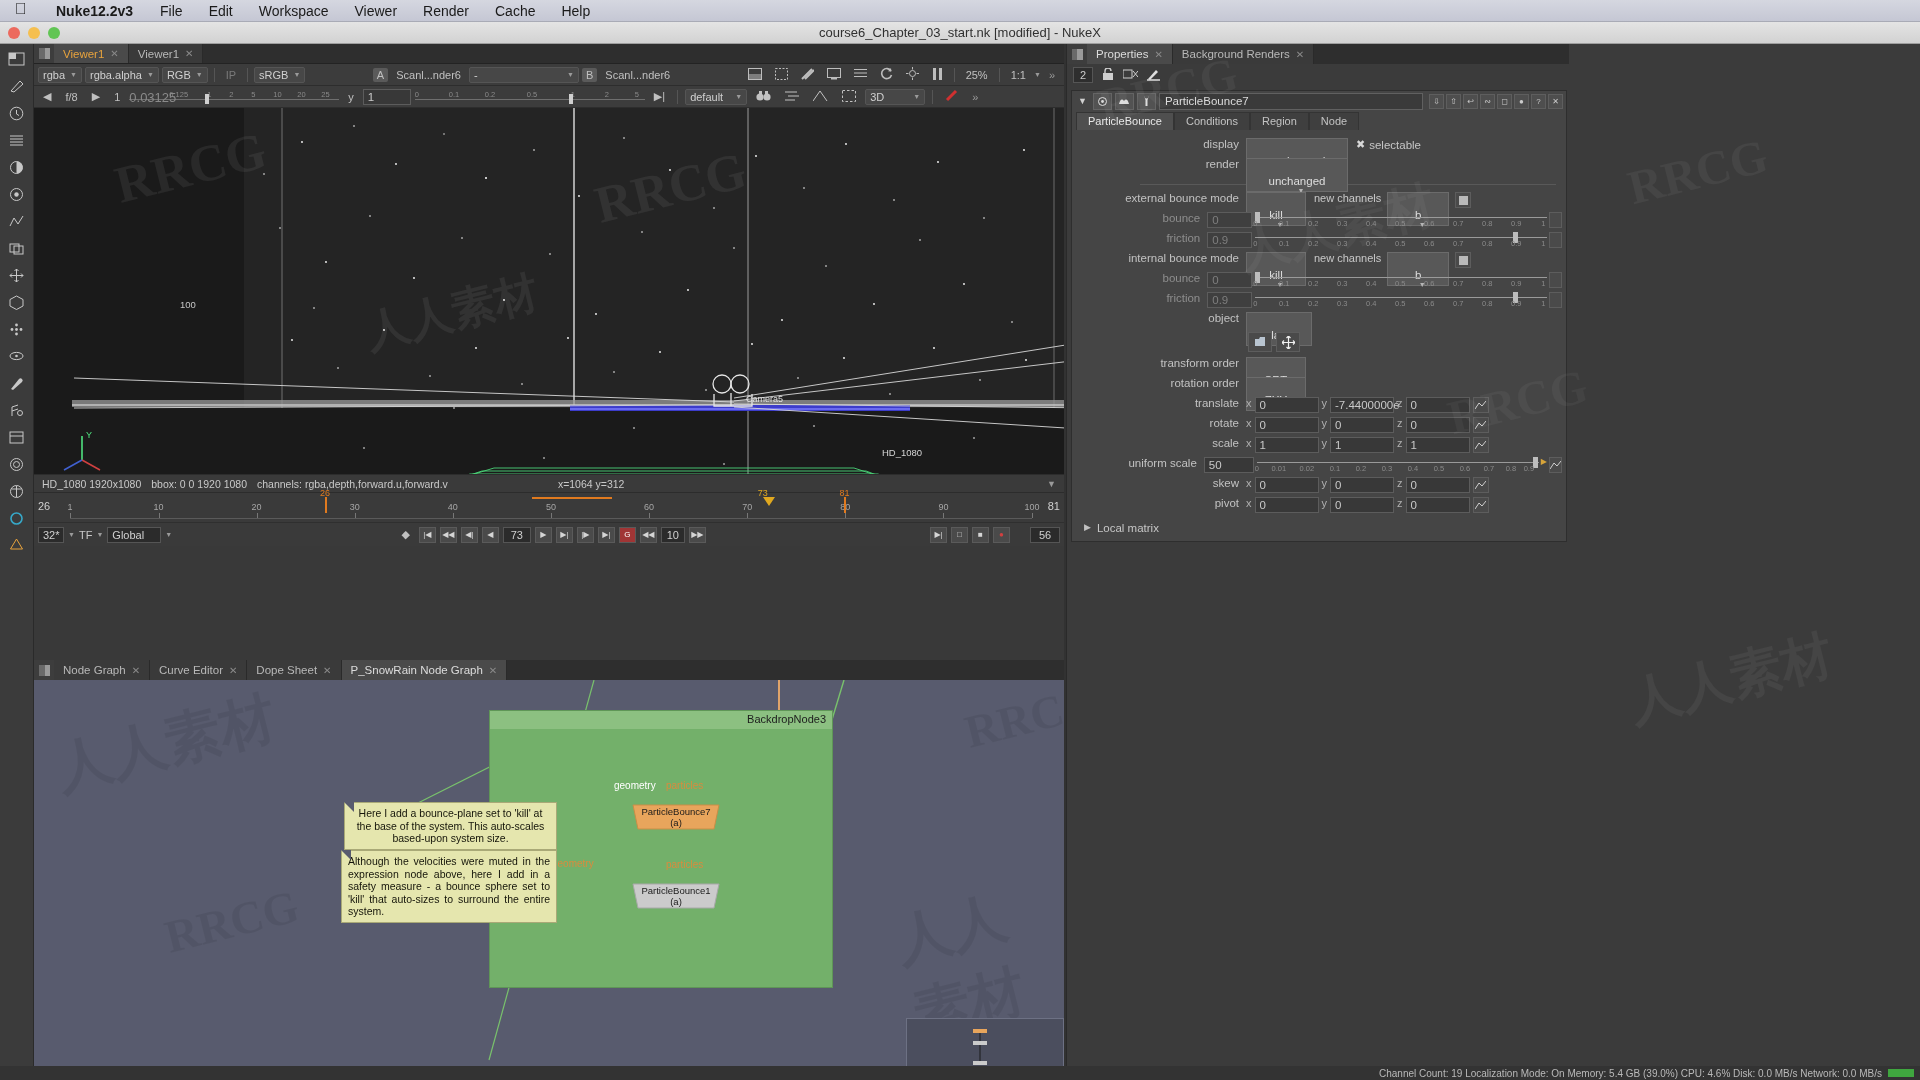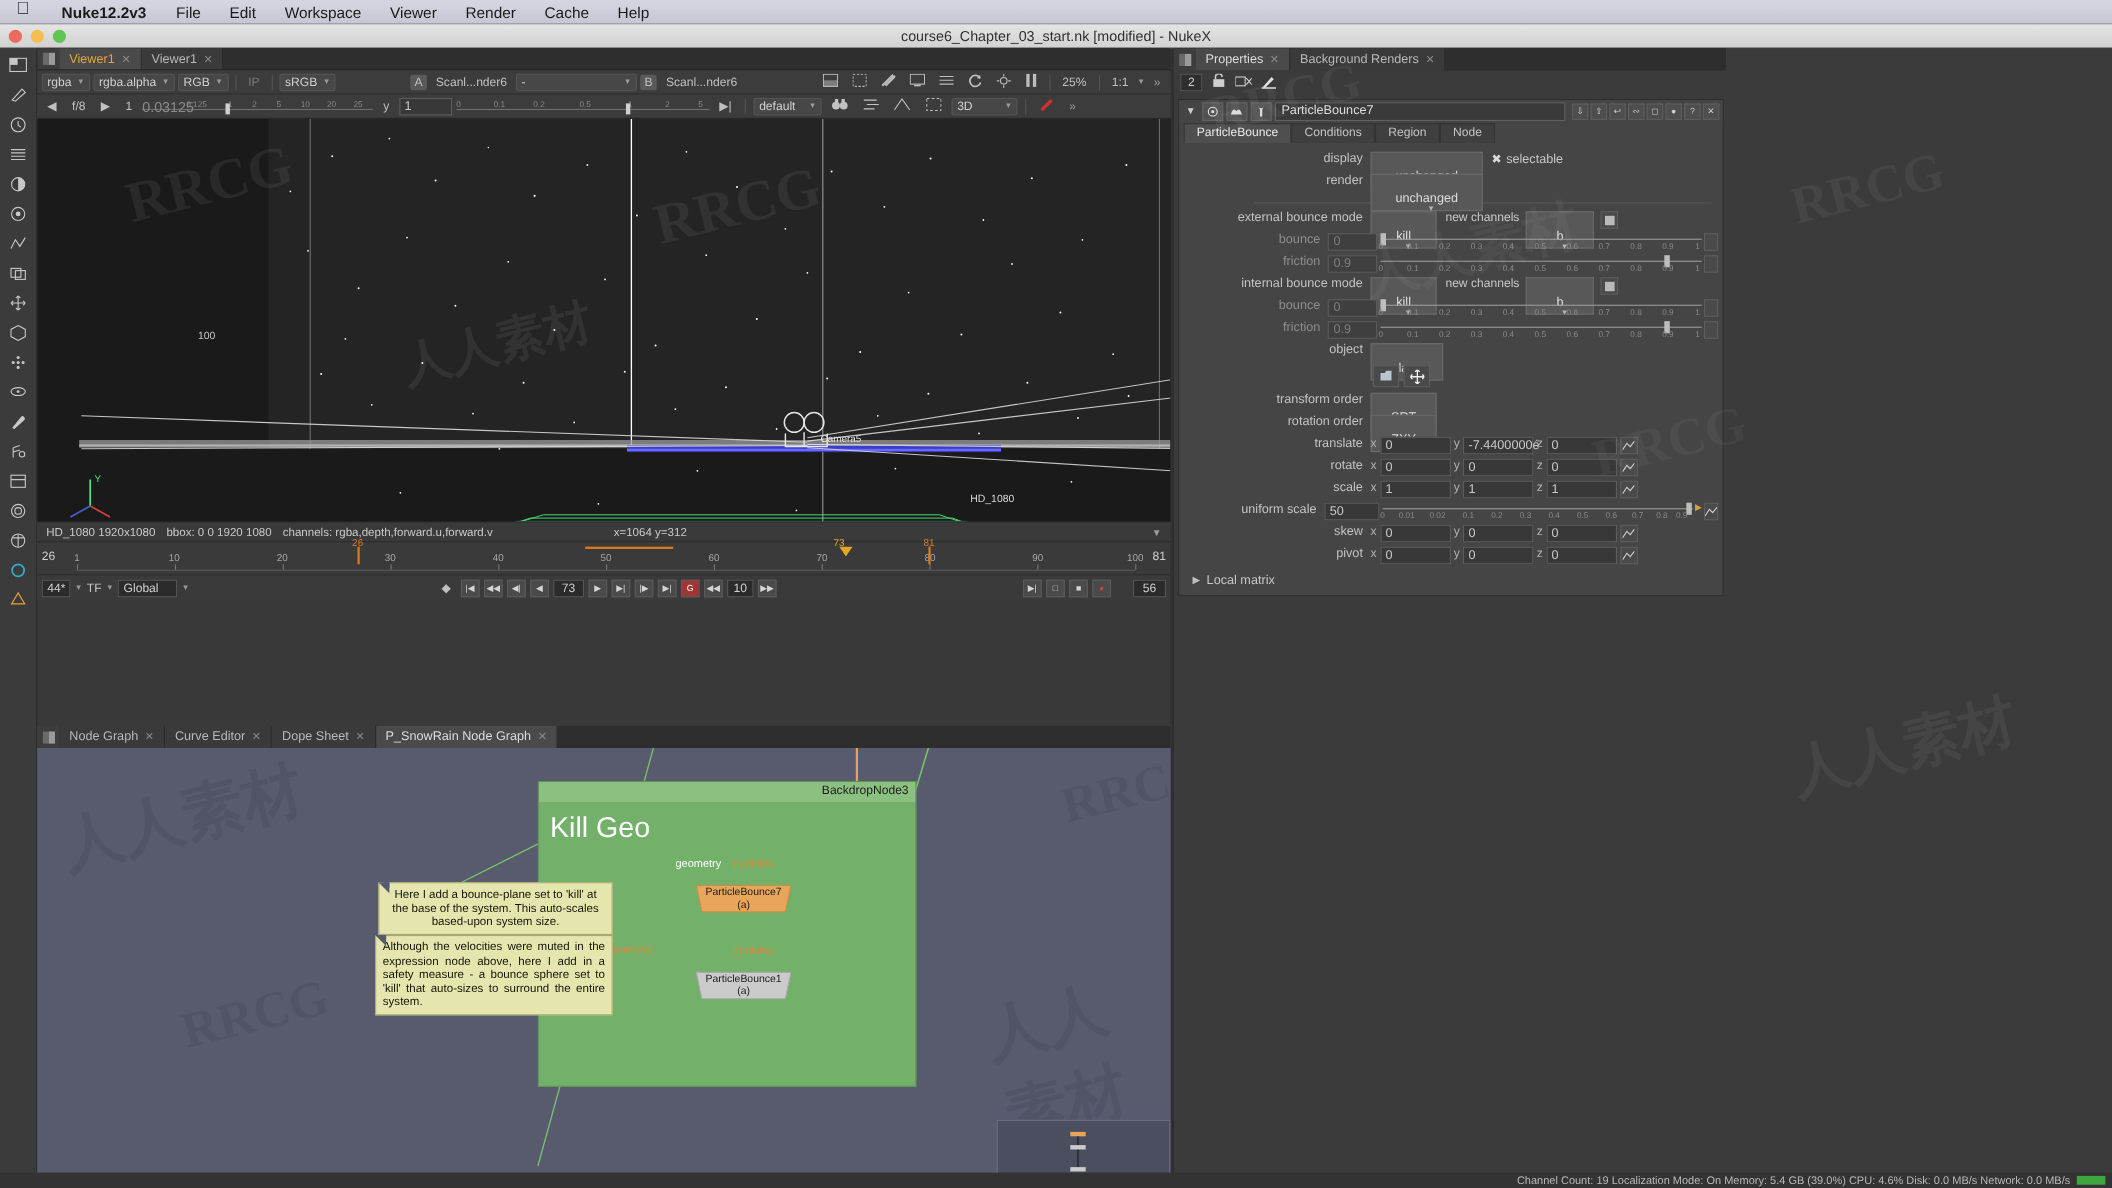--- a/index.html
+++ b/index.html
@@ -757,21 +757,21 @@
           <div class="tl-marker" style="left:80.5%;background:#e07a1f"></div>
           <div style="position:absolute;left:48%;top:0;width:80px;height:2px;background:#e07a1f"></div>
           <div style="position:absolute;left:72%;top:0;width:0;height:0;border-left:6px solid transparent;border-right:6px solid transparent;border-top:9px solid #e0a81f"></div>
           <span style="position:absolute;left:26%;top:-9px;font-size:9px;color:#e07a1f">26</span>
           <span style="position:absolute;left:71.5%;top:-9px;font-size:9px;color:#e0a81f">73</span>
           <span style="position:absolute;left:80%;top:-9px;font-size:9px;color:#e07a1f">81</span>
         </div>
       </div>
 
       <div class="transport">
-        <div class="tfield" style="width:26px">44*</div>
+        <div class="tfield" style="width:26px">32*</div>
         <span class="ar" style="font-size:7px;color:#9a9a9a">▼</span>
         <span>TF</span>
         <span class="ar" style="font-size:7px;color:#9a9a9a">▼</span>
         <div class="tfield" style="width:54px">Global</div>
         <span class="ar" style="font-size:7px;color:#9a9a9a">▼</span>
         <div style="flex:1"></div>
         <span class="plainbtn">◆</span>
         <div class="tbtn">|◀</div>
         <div class="tbtn">◀◀</div>
         <div class="tbtn">◀|</div>
@@ -840,21 +840,20 @@
           <path d="M745 198 L745 260" stroke="#1a1a1a" stroke-width="3.5" fill="none"></path>
           <path d="M745 262 l-6 -12 l12 0 Z" fill="#1a1a1a"></path>
           <path d="M560 0 L455 380" stroke="#79c26c" stroke-width="1.2" fill="none"></path>
           <path d="M545 42 L370 130" stroke="#79c26c" stroke-width="1.2" fill="none"></path>
           <circle cx="795" cy="100" r="3.5" fill="#e6a45a"></circle>
           <circle cx="795" cy="178" r="3.5" fill="#b8b8b8"></circle>
         </svg>
 
         <div class="backdrop" style="left:455px;top:30px;width:344px;height:278px;">
           <div class="bdhead">BackdropNode3</div>
-          <div class="bdtitle">Kill Geo</div>
         </div>
 
         <span class="nglabel white" style="left:580px;top:100px;">geometry</span>
         <span class="nglabel orange" style="left:632px;top:100px;">particles</span>
         <span class="nglabel orange" style="left:518px;top:178px;">geometry</span>
         <span class="nglabel orange" style="left:632px;top:179px;">particles</span>
 
         <div class="node" style="left:596px;top:122px;">
           <svg class="nshape" width="92" height="30" viewBox="0 0 92 30">
             <path d="M3 3 L89 3 L84 27 L8 27 Z" fill="#e8a55c" stroke="#c98e46"></path>

